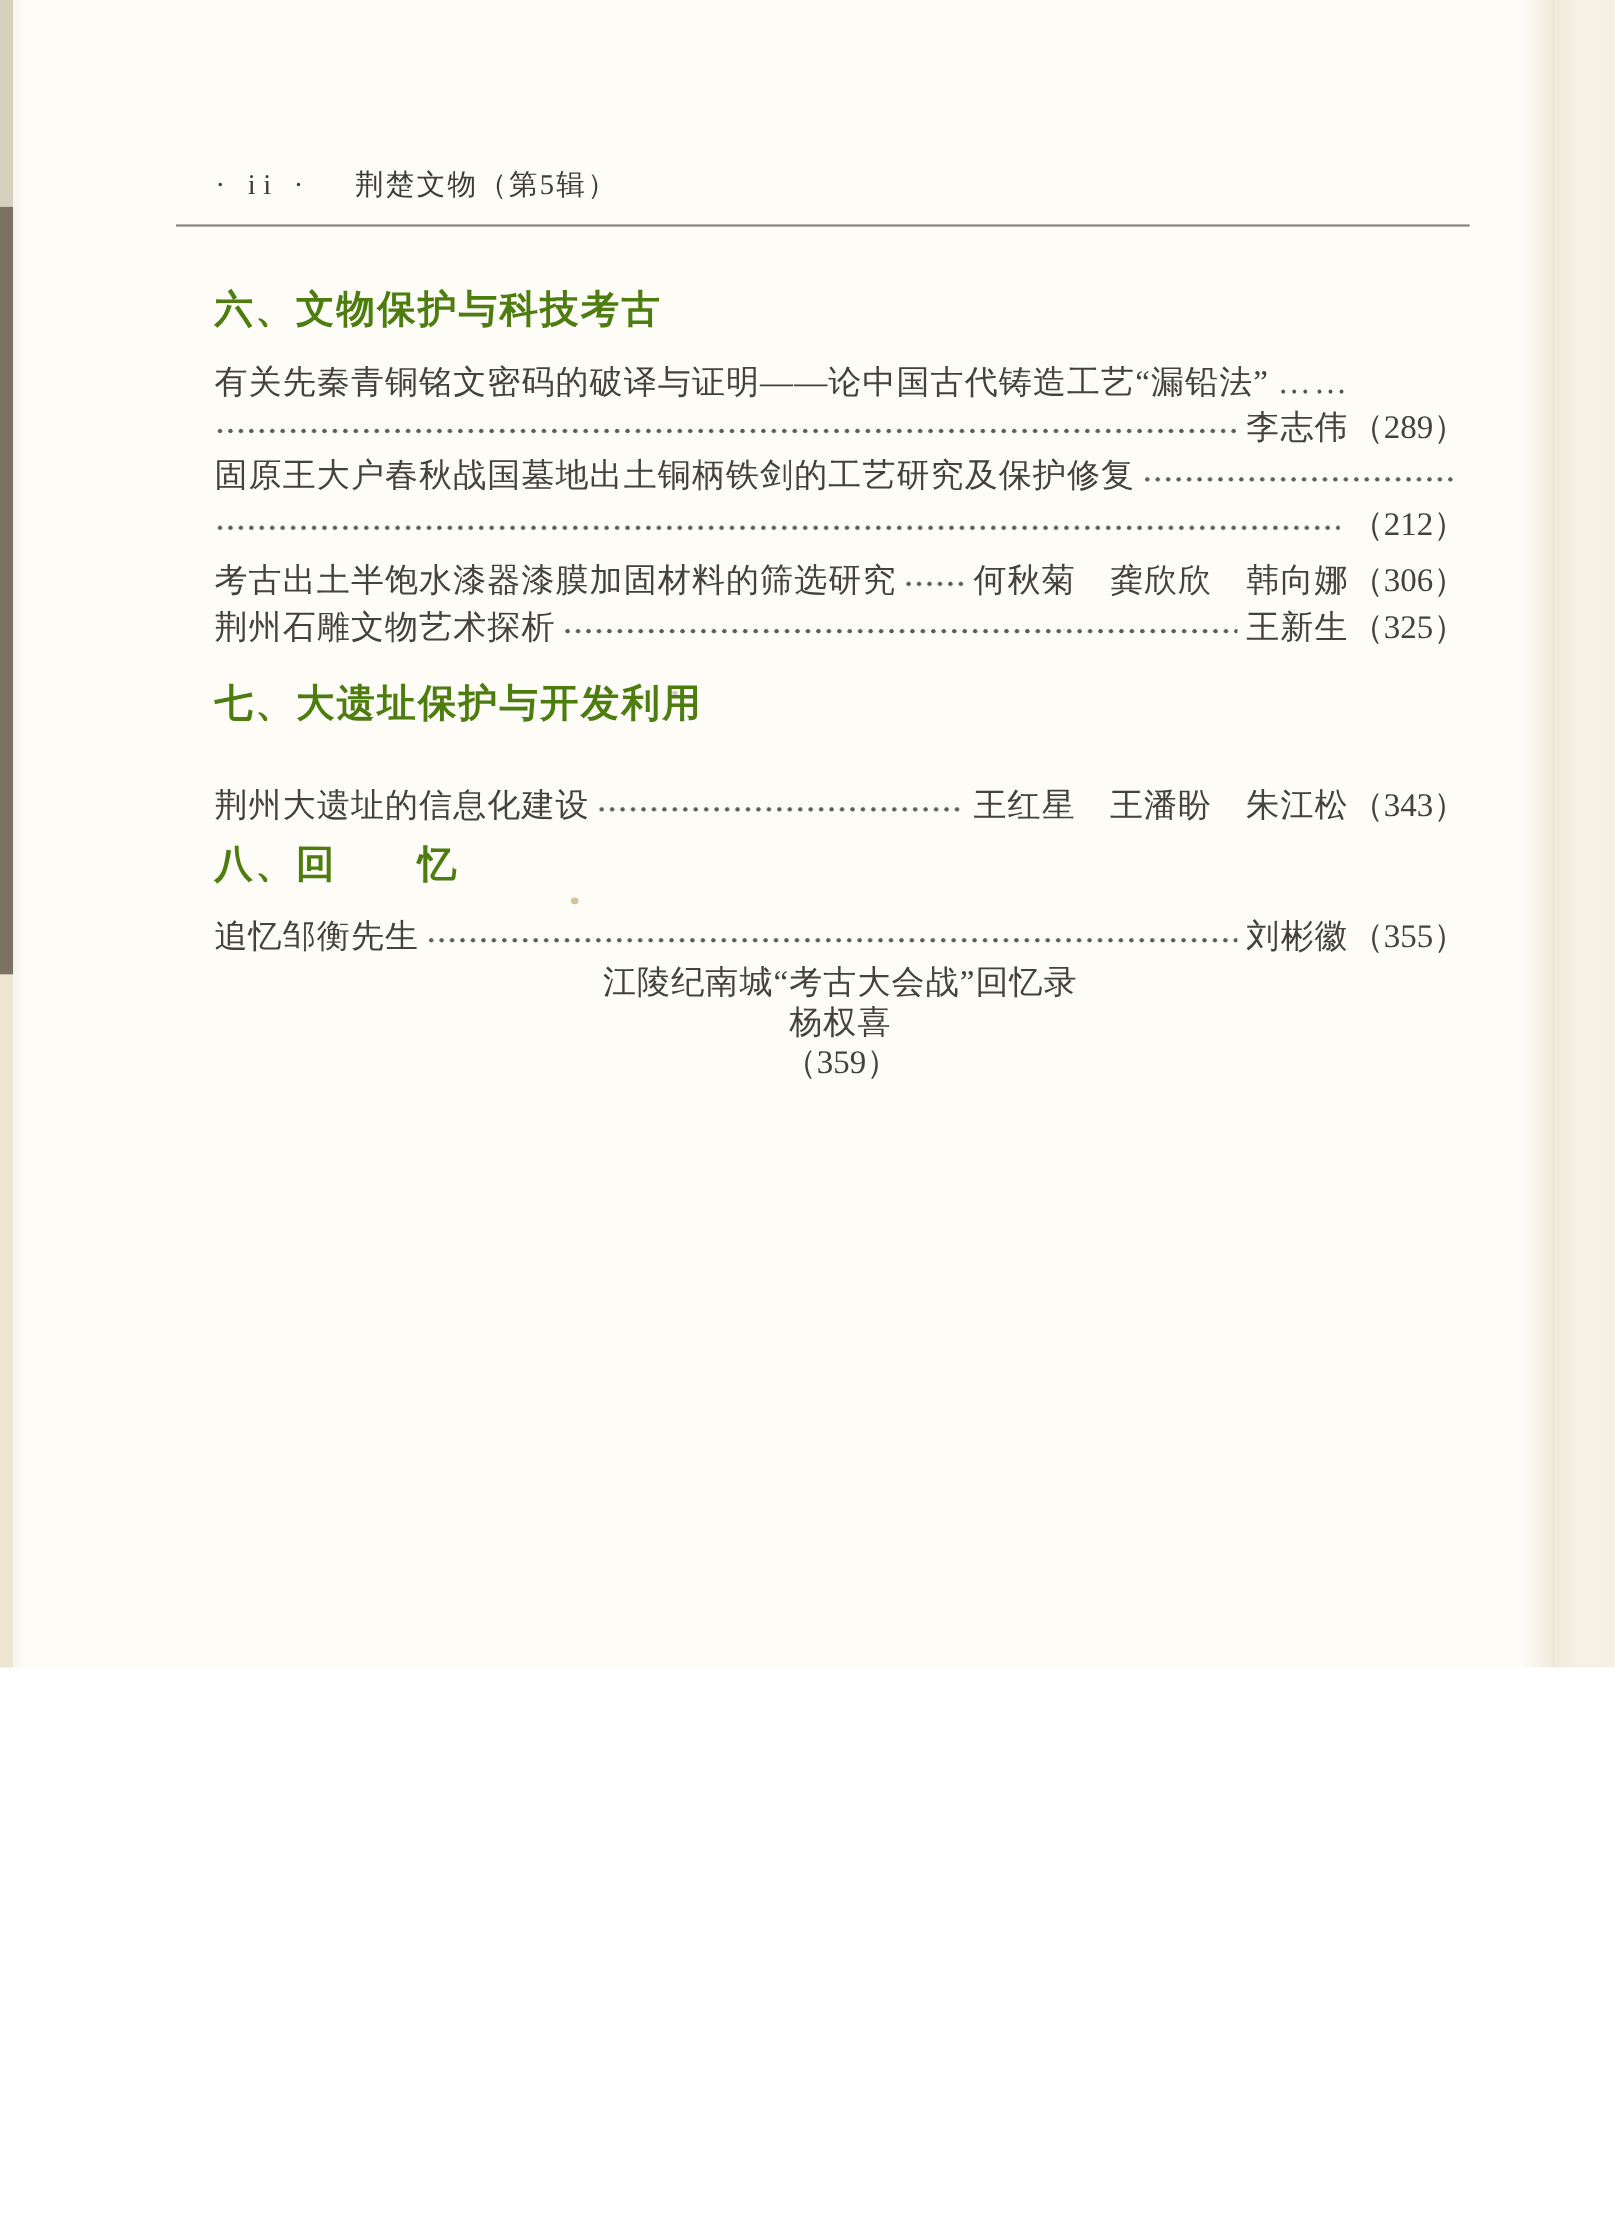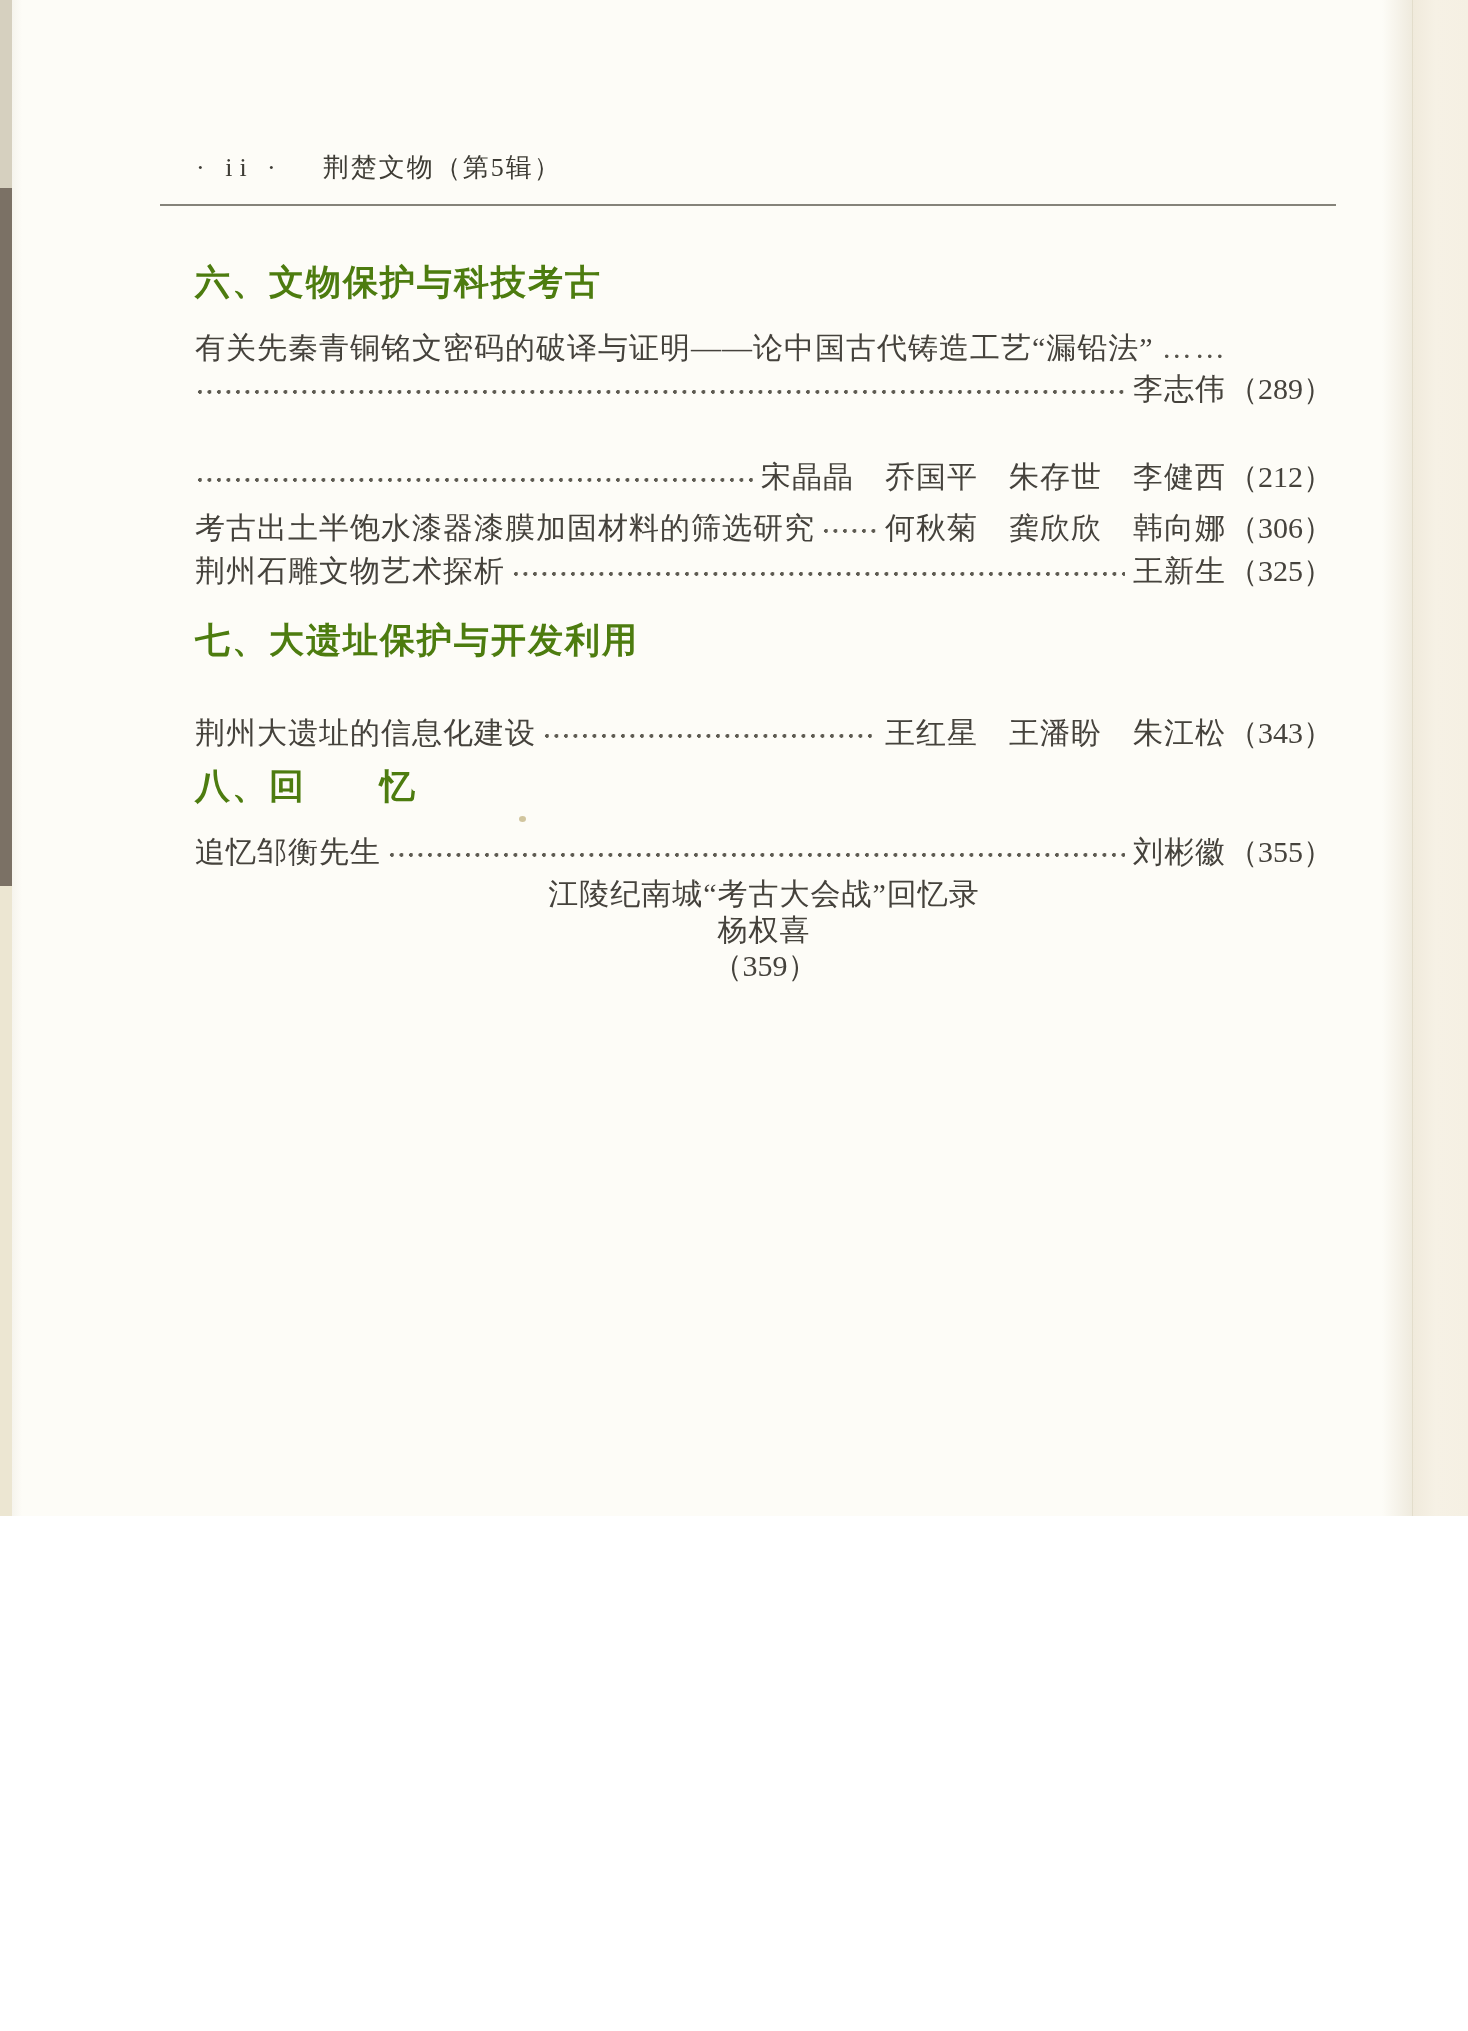--- a/index.html
+++ b/index.html
@@ -93,23 +93,26 @@
   <div class="row r1">
     <span class="title">有关先秦青铜铭文密码的破译与证明——论中国古代铸造工艺“漏铅法”</span>
     <span class="trail">……</span>
   </div>
   <div class="row r2 cont">
     <span class="leader"></span>
     <span class="authors">李志伟</span>
     <span class="page-no">（289）</span>
   </div>
 
+  <div class="row r3">
+    <span class="title">固原王大户春秋战国墓地出土铜柄铁剑的工艺研究及保护修复</span>
+    <span class="leader"></span>
+  </div>
   <div class="row r4 cont">
     <span class="leader"></span>
-    <span class="authors">宋晶晶　乔国平　朱存世　李健西</span>
     <span class="page-no">（212）</span>
   </div>
 
   <div class="row r5">
     <span class="title">考古出土半饱水漆器漆膜加固材料的筛选研究</span>
     <span class="leader"></span>
     <span class="authors">何秋菊　龚欣欣　韩向娜</span>
     <span class="page-no">（306）</span>
   </div>
 

